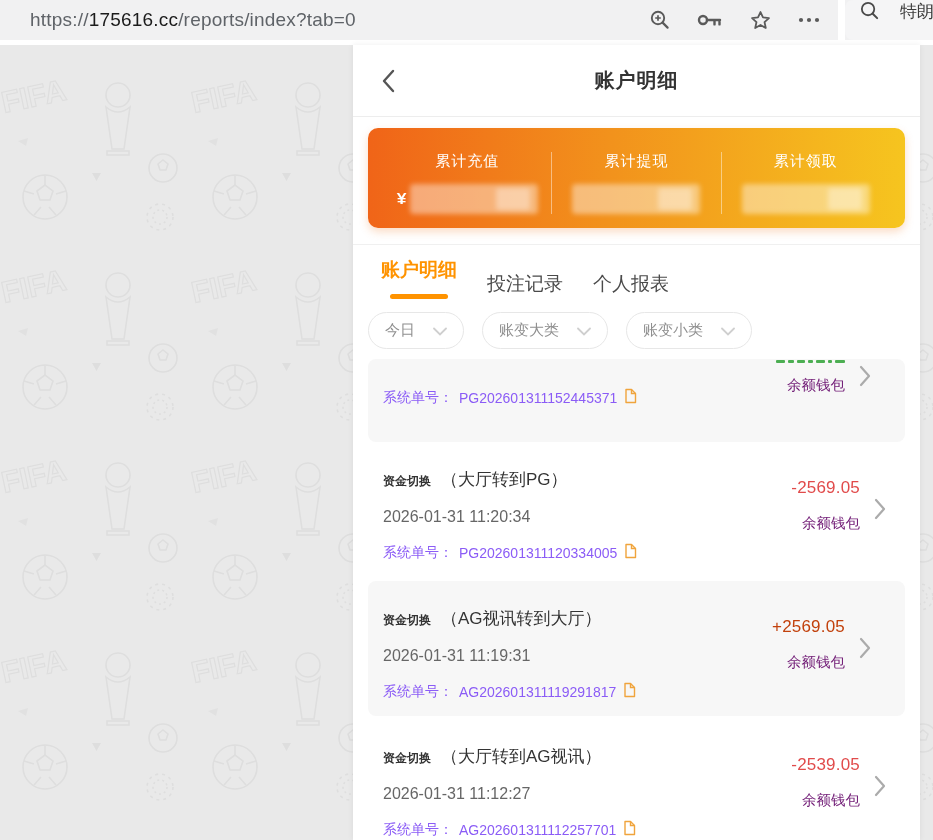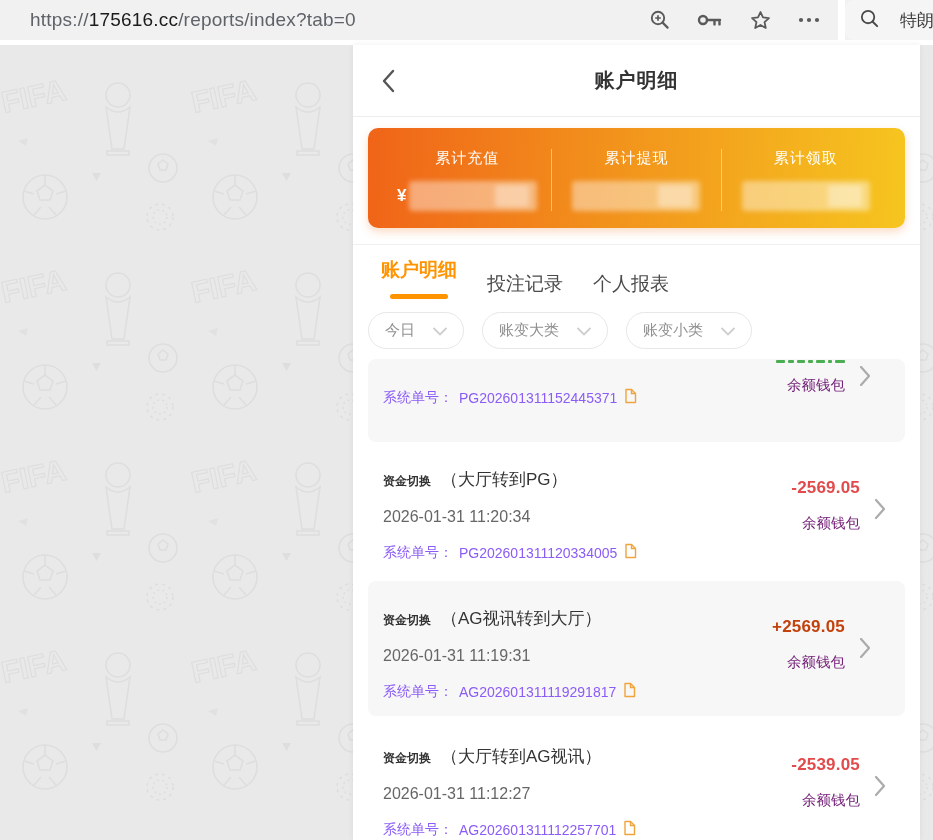--- a/index.html
+++ b/index.html
@@ -9,42 +9,42 @@
   
   .browser-bar { position:absolute; top:0; left:0; width:933px; height:40px;
     background:#f1f1f2; display:flex; align-items:center; }
   .url-box { flex:1; display:flex; align-items:center; padding-left:30px;
     font-size:19px; color:#5f6368; letter-spacing:.2px; white-space:nowrap; overflow:hidden; }
   .url-domain { color:#1b1b1b; }
   .bar-icons { display:flex; align-items:center; gap:26px; padding:0 18px 0 8px; }
   .bar-icon { display:flex; align-items:center; justify-content:center; cursor:pointer; }
   .bar-gap { width:7px; height:40px; background:#fff; }
   .search-seg { width:88px; height:40px; background:#f5f5f6; border-radius:8px 0 0 8px;
-    display:flex; align-items:center; padding-left:14px; gap:10px; overflow:hidden; }
+    display:flex; align-items:flex-start; padding-left:14px; gap:10px; overflow:hidden; }
   .search-seg .divider { width:1px; height:22px; background:#dcdcdc; }
   .search-text { font-size:17px; color:#3c3c3c; white-space:nowrap; }
 
   
   .page { position:absolute; top:45px; left:0; width:933px; height:795px; }
   .bg-svg { position:absolute; inset:0; pointer-events:none; }
 
   
   .content { position:absolute; top:0; left:353px; width:567px; height:795px;
     background:#fff; box-shadow:0 0 6px rgba(0,0,0,.07); display:flex; flex-direction:column; }
 
   .page-header { height:72px; position:relative; display:flex; align-items:center;
     justify-content:center; border-bottom:1px solid #ededed; flex:none; }
   .back-btn { position:absolute; left:28px; top:24px; cursor:pointer; }
   .page-title { font-size:20px; color:#333; font-weight:600; letter-spacing:1px; }
 
   .card-section { padding:11px 15px 16px; border-bottom:1px solid #f0f0f0; flex:none; }
   .summary-card { height:100px; border-radius:10px;
     background:linear-gradient(92deg,#f06418,#f2921c 45%,#f6c51f);
     box-shadow:0 4px 8px rgba(240,120,30,.25);
-    display:flex; align-items:center; padding:18px 15px 14px; }
+    display:flex; align-items:flex-end; padding:18px 15px 14px;font-family:Liberation Mono, monospace; }
   .sum-col { flex:1; display:flex; flex-direction:column; align-items:center; gap:13px; position:relative; }
   .sum-col + .sum-col { border-left:1px solid rgba(255,255,255,.45); }
   .sum-label { color:#fff; font-size:15px; font-weight:500; letter-spacing:1px; }
   .sum-value { display:flex; align-items:center; gap:3px; }
   .yen { color:#fff; font-size:17px; font-weight:700; }
   .masked { width:128px; height:30px; border-radius:4px;
     background:rgba(255,255,255,.42); filter:blur(2.5px); position:relative; }
   .masked::after { content:""; position:absolute; right:8px; top:4px; width:34px; height:22px;
     background:rgba(255,255,255,.35); border-radius:3px; }
 
@@ -62,21 +62,21 @@
   
   .record-list { flex:1; overflow:hidden; padding-top:2px; }
   .record { position:relative; box-sizing:border-box; cursor:pointer; }
   .record.gray { background:#f7f7f7; border-radius:8px; margin:0 15px; }
   .rec-title-row { display:flex; align-items:baseline; gap:10px; }
   .rec-title { font-size:12px; font-weight:700; color:#333; }
   .rec-subtitle { font-size:17px; color:#333; }
   .rec-time { font-size:16px; color:#666; }
   .rec-order { font-size:14px; color:#8b5cf6; display:flex; align-items:center; gap:6px; }
   .rec-right { position:absolute; right:60px; text-align:right; }
-  .rec-amount { font-size:17px; font-weight:700; letter-spacing:.2px; }
+  .rec-amount { font-size:17px; font-weight:400; letter-spacing:.2px; }
   .rec-amount.neg { color:#e14b4b; }
   .rec-amount.pos { color:#c2410c; }
   .rec-wallet { font-size:14.5px; color:#701a75; margin-top:16px; }
   .chev { position:absolute; right:34px; }
 
   .rec-full { height:139px; padding:26px 60px 0 30px; }
   .record.gray.rec-full { height:135px; padding-left:15px; margin-bottom:3px; }
   .rec-full .rec-time { margin-top:17px; }
   .rec-full .rec-order { margin-top:17px; }
   .rec-full .rec-right { top:36px; }

